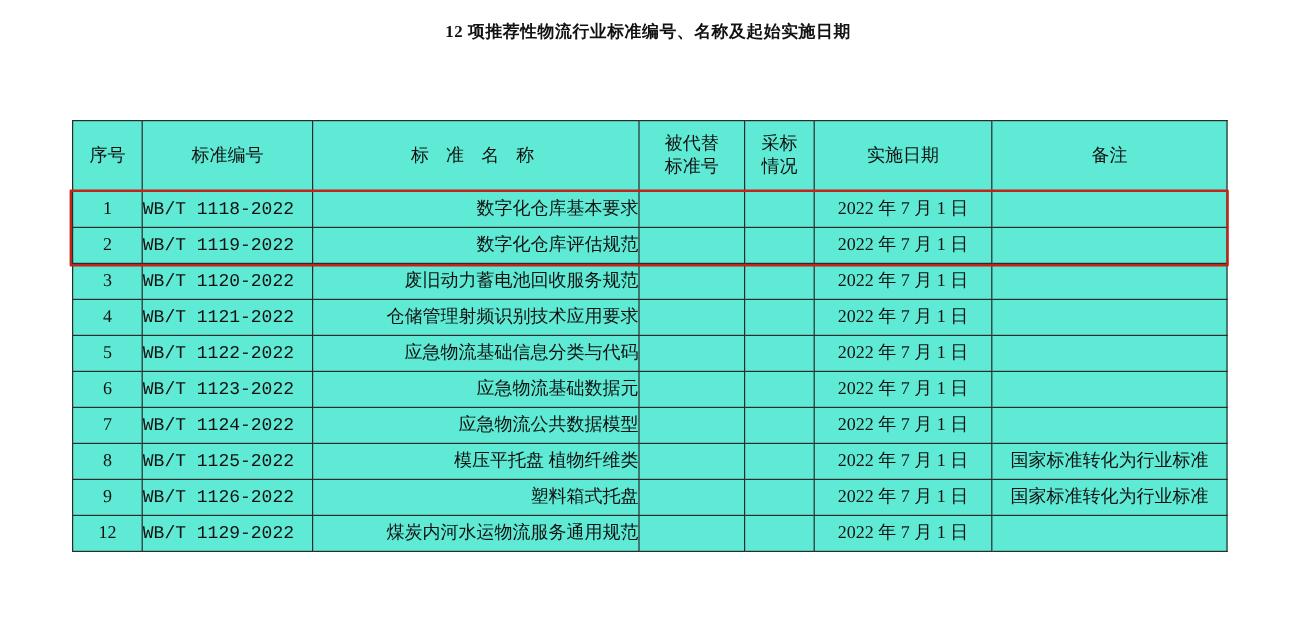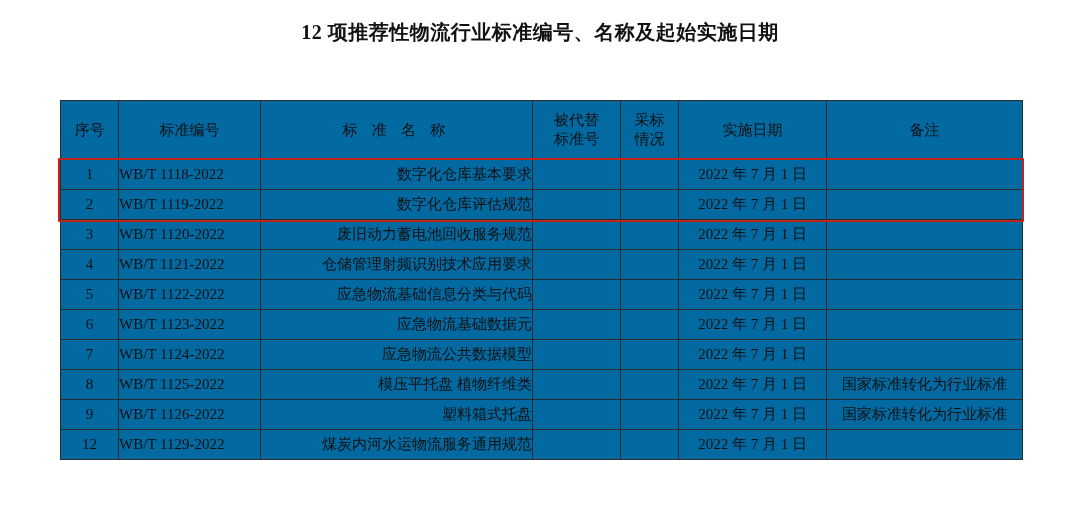--- a/index.html
+++ b/index.html
@@ -16,38 +16,38 @@
   }
   .page {
     position: relative;
     width: 1080px;
     height: 532px;
     box-sizing: border-box;
   }
   .doc-title {
     text-align: center;
     font-weight: bold;
-    font-size: 20px;
+    font-size: 14px;
     letter-spacing: 0.5px;
     margin: 18px 0 0 0;
     padding: 0 40px;
     line-height: 1.4;
     color: #121212;
   }
   .table-wrap {
     position: absolute;
     left: 60px;
     top: 82px;
     width: 962px;
   }
   table.std {
     border-collapse: collapse;
     width: 100%;
     table-layout: fixed;
-    background: #0369a1;
+    background: #5eead4;
   }
   table.std td, table.std th {
     border: 1px solid #2b2b2b;
     padding: 0;
     vertical-align: middle;
     font-weight: normal;
     font-size: 15px;
     color: #111;
   }
   thead td {
@@ -59,21 +59,21 @@
   }
   .hdr-spread {
     letter-spacing: 0.35em;
     padding-left: 0.35em;
   }
   tbody td {
     height: 29px;
     line-height: 29px;
   }
   .c-idx { text-align: center; }
-  .c-code { text-align: left; padding-left: 10px; font-family: Liberation Serif, serif; margin-left: 38px; }
+  .c-code { text-align: left; padding-left: 10px; font-family: Liberation Mono, monospace; margin-left: 38px; }
   .c-name { text-align: right; padding-left: 8px; }
   .c-rep, .c-adopt { text-align: center; }
   .c-date { text-align: center; }
   .c-note { text-align: center; padding-left: 6px; font-size: 14px; }
 
   col.w-idx { width: 58px; }
   col.w-code { width: 142px; }
   col.w-name { width: 272px; }
   col.w-rep { width: 88px; }
   col.w-adopt { width: 58px; }

